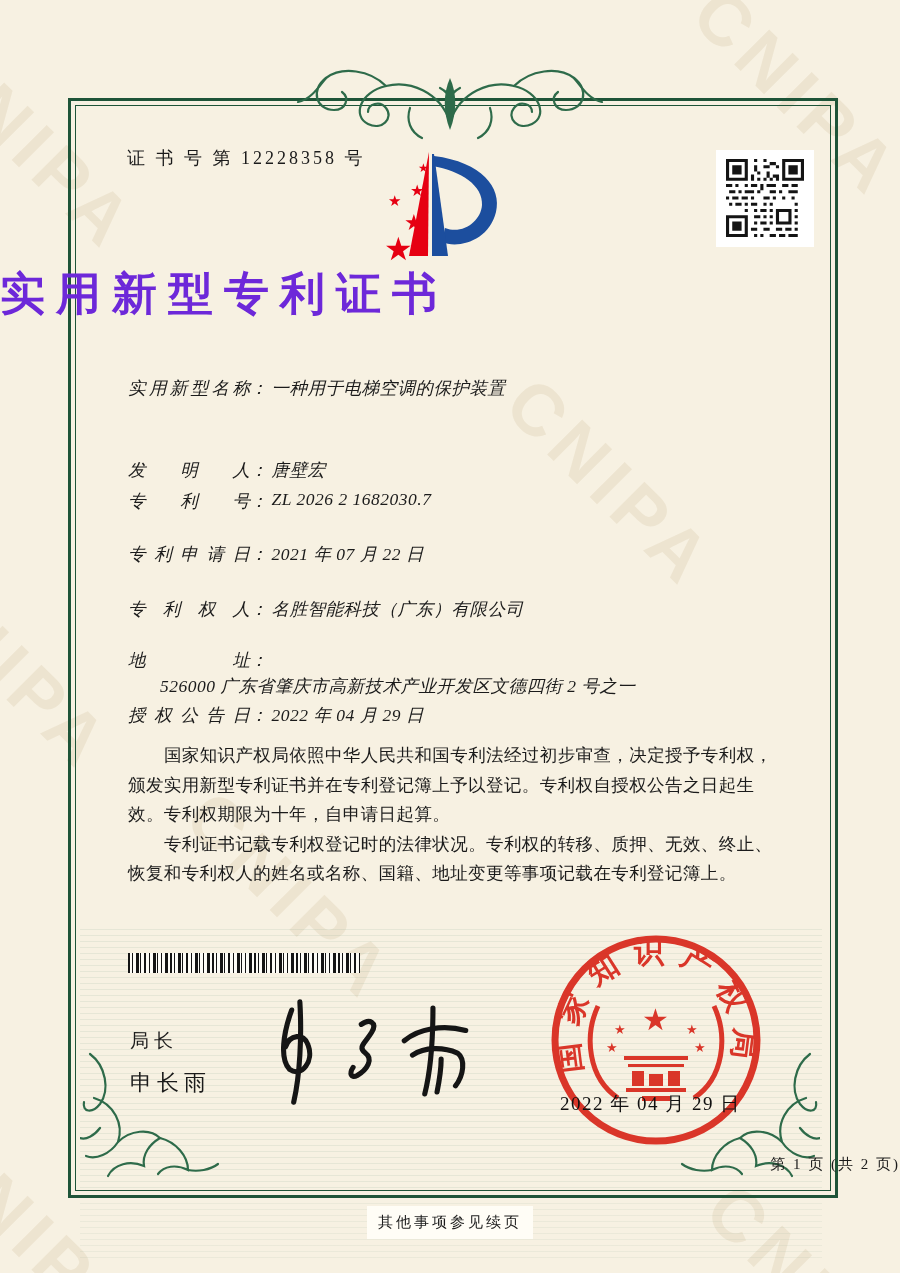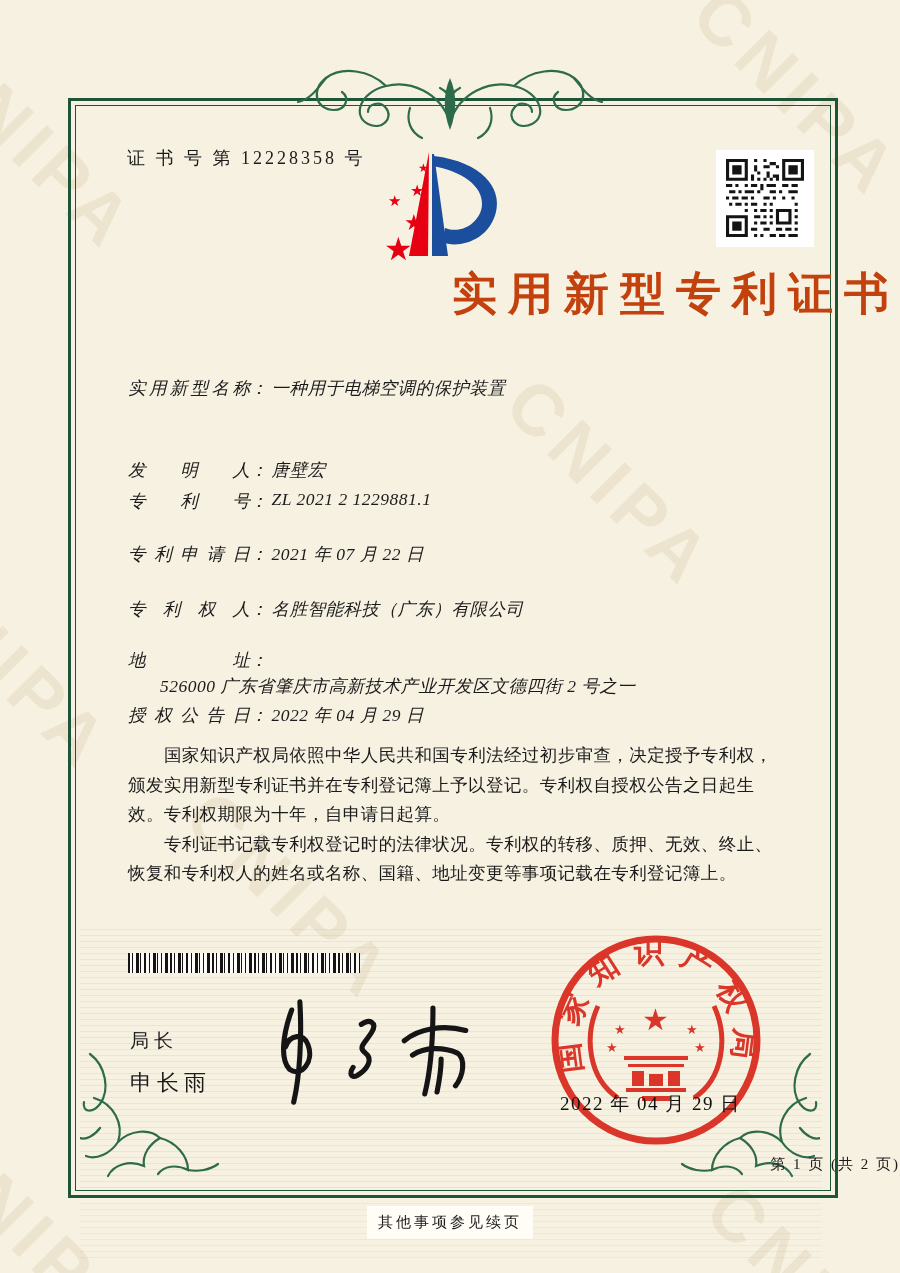--- a/index.html
+++ b/index.html
@@ -28,22 +28,22 @@
   .frame{position:absolute;left:68px;top:98px;width:764px;height:1094px;border:3px solid #1e5438;z-index:1;}
   .frame-inner{position:absolute;left:4px;top:4px;right:4px;bottom:4px;border:1px solid #1e5438;}
   
   .ornament{position:absolute;z-index:2;}
   
   .cert-no{position:absolute;left:127px;top:146px;font-size:18px;letter-spacing:3px;z-index:2;}
   .logo{position:absolute;left:382px;top:148px;z-index:2;}
   .qr-box{position:absolute;left:716px;top:150px;width:98px;height:97px;background:#fff;z-index:2;}
   .qr-box svg{position:absolute;left:10px;top:9px;}
   .title{
-    position:absolute;left:0;top:264px;width:100%;text-align:right;z-index:2;
-    font-size:45px;font-weight:700;letter-spacing:11px;color:#c2410c;
+    position:absolute;left:0;top:264px;width:100%;text-align:left;z-index:2;
+    font-size:45px;font-weight:700;letter-spacing:11px;color:#6d28d9;
   }
   
   .row{position:absolute;left:128px;width:652px;font-size:17.5px;z-index:2;font-style:italic;}
   .lbl{
     display:inline-block;width:122px;vertical-align:top;
     text-align:justify;text-align-last:justify;text-justify:inter-character;
   }
   .colon{display:inline-block;vertical-align:top;}
   .val{display:inline-block;vertical-align:top;margin-left:4px;letter-spacing:.5px;}
   .val-wrap{width:486px;line-height:28px;margin-left:32px;}
@@ -177,21 +177,21 @@
 
 <div class="title">实用新型专利证书</div>
 
 <div class="row" style="top:376px">
   <span class="lbl">实用新型名称</span><span class="colon">：</span><span class="val">一种用于电梯空调的保护装置</span>
 </div>
 <div class="row" style="top:458px">
   <span class="lbl">发明人</span><span class="colon">：</span><span class="val">唐壁宏</span>
 </div>
 <div class="row" style="top:489px">
-  <span class="lbl">专利号</span><span class="colon">：</span><span class="val">ZL 2021 2 1229881.1</span>
+  <span class="lbl">专利号</span><span class="colon">：</span><span class="val">ZL 2026 2 1682030.7</span>
 </div>
 <div class="row" style="top:542px">
   <span class="lbl">专利申请日</span><span class="colon">：</span><span class="val">2021 年 07 月 22 日</span>
 </div>
 <div class="row" style="top:597px">
   <span class="lbl">专利权人</span><span class="colon">：</span><span class="val">名胜智能科技（广东）有限公司</span>
 </div>
 <div class="row" style="top:648px">
   <span class="lbl">地址</span><span class="colon">：</span><span class="val val-wrap">526000  广东省肇庆市高新技术产业开发区文德四街 2 号之一</span>
 </div>

